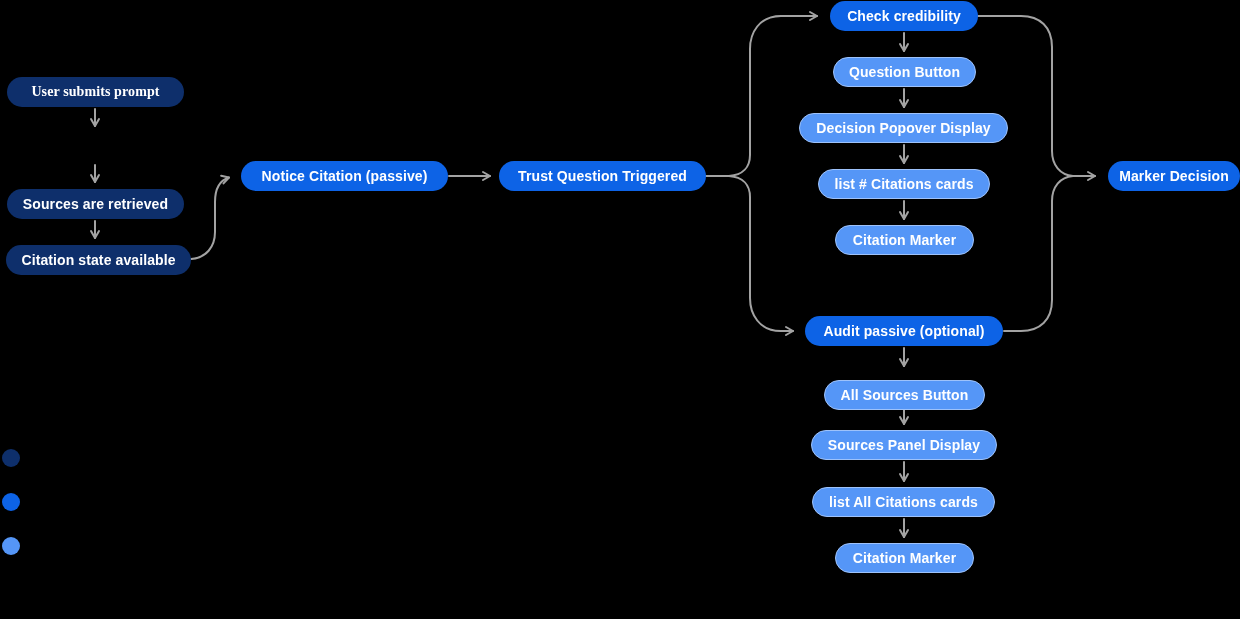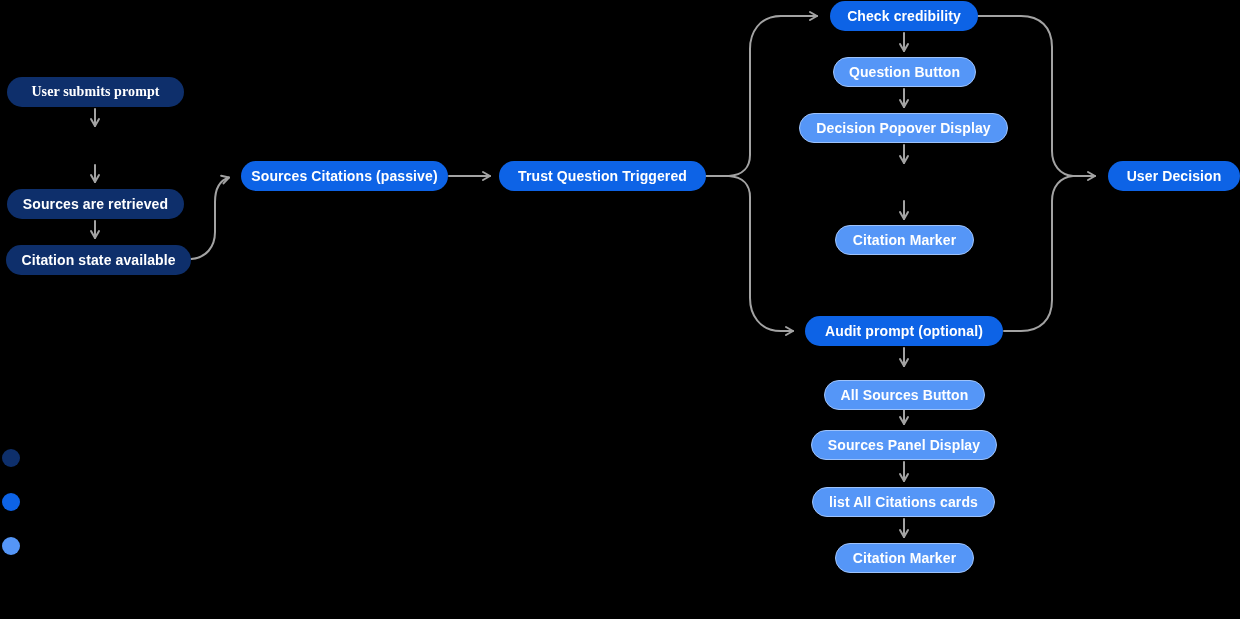--- a/index.html
+++ b/index.html
@@ -44,30 +44,31 @@
       <path d="M904,348 L904,366" marker-end="url(#arw)"></path>
       <path d="M904,404 L904,424" marker-end="url(#arw)"></path>
       <path d="M904,462 L904,481" marker-end="url(#arw)"></path>
       <path d="M904,519 L904,537" marker-end="url(#arw)"></path>
     </g>
   </svg>
 
   <div class="node" style="left: 7px; top: 77px; width: 177px; background: rgb(14, 47, 107); font-family: Liberation Serif, serif;">User submits prompt</div>
   <div class="node" style="left: 7px; top: 189px; width: 177px; background: rgb(14, 47, 107);">Sources are retrieved</div>
   <div class="node" style="left: 6px; top: 245px; width: 185px; background: rgb(14, 47, 107);">Citation state available</div>
-  <div class="node" style="left: 241px; top: 161px; width: 207px; background: rgb(13, 99, 230);">Sources Citations (passive)</div>
+  <div class="node" style="left: 241px; top: 161px; width: 207px; background: rgb(13, 99, 230);">Notice Citation (passive)</div>
   <div class="node" style="left: 499px; top: 161px; width: 207px; background: rgb(13, 99, 230);">Trust Question Triggered</div>
   <div class="node" style="left: 830px; top: 1px; width: 148px; background: rgb(13, 99, 230);">Check credibility</div>
   <div class="node ui" style="left: 833px; top: 57px; width: 143px; background: rgb(85, 150, 247);">Question Button</div>
   <div class="node ui" style="left: 799px; top: 113px; width: 209px; background: rgb(85, 150, 247);">Decision Popover Display</div>
+  <div class="node ui" style="left: 818px; top: 169px; width: 172px; background: rgb(85, 150, 247);">list # Citations cards</div>
   <div class="node ui" style="left: 835px; top: 225px; width: 139px; background: rgb(85, 150, 247);">Citation Marker</div>
-  <div class="node" style="left: 805px; top: 316px; width: 198px; background: rgb(13, 99, 230);">Audit prompt (optional)</div>
+  <div class="node" style="left: 805px; top: 316px; width: 198px; background: rgb(13, 99, 230);">Audit passive (optional)</div>
   <div class="node ui" style="left: 824px; top: 380px; width: 161px; background: rgb(85, 150, 247);">All Sources Button</div>
   <div class="node ui" style="left: 811px; top: 430px; width: 186px; background: rgb(85, 150, 247);">Sources Panel Display</div>
   <div class="node ui" style="left: 812px; top: 487px; width: 183px; background: rgb(85, 150, 247);">list All Citations cards</div>
   <div class="node ui" style="left: 835px; top: 543px; width: 139px; background: rgb(85, 150, 247);">Citation Marker</div>
-  <div class="node" style="left: 1108px; top: 161px; width: 132px; background: rgb(13, 99, 230);">User Decision</div>
+  <div class="node" style="left: 1108px; top: 161px; width: 132px; background: rgb(13, 99, 230);">Marker Decision</div>
 
   <div class="dot" style="left: 2px; top: 449px; background: rgb(14, 47, 107);"></div>
   <div class="dot" style="left: 2px; top: 493px; background: rgb(13, 99, 230);"></div>
   <div class="dot" style="left: 2px; top: 537px; background: rgb(85, 150, 247);"></div>
 
 </div>
 
 </body></html>

